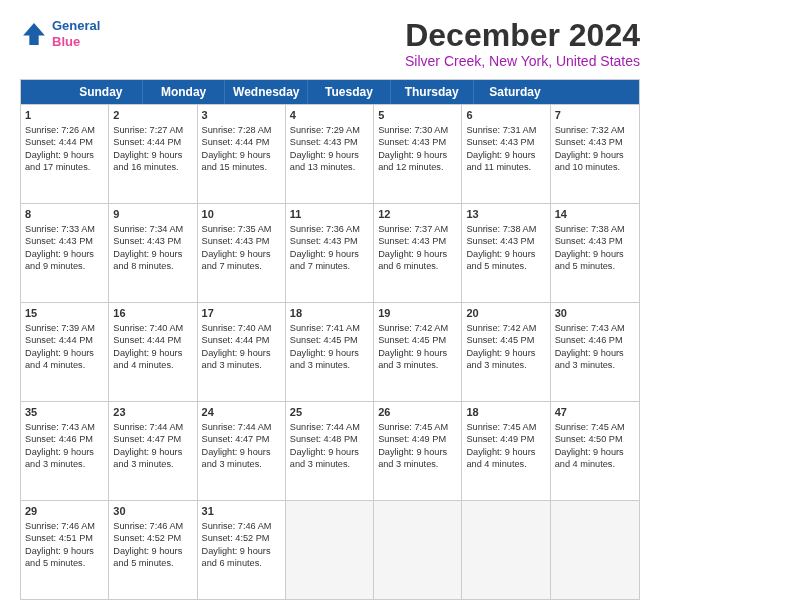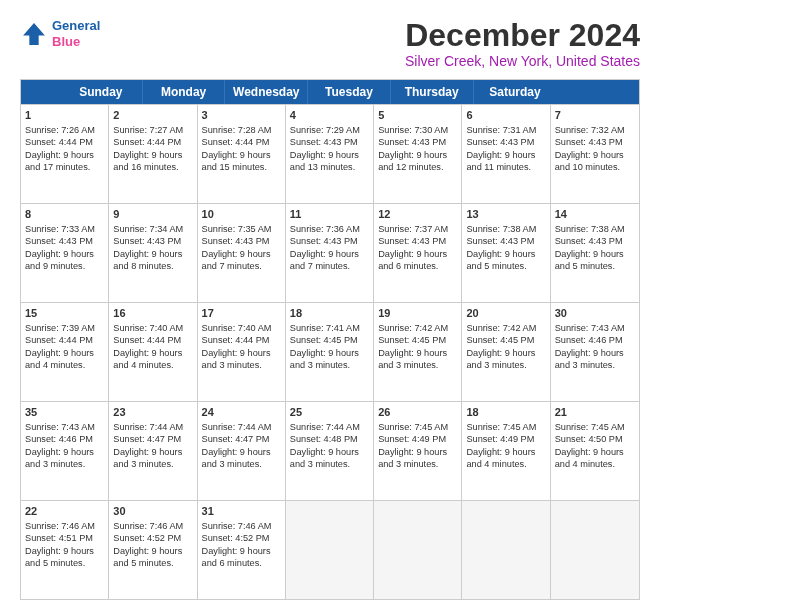--- a/index.html
+++ b/index.html
@@ -247,28 +247,28 @@
         </div>
         <div class="cal-cell">
           <span class="day-num">26</span>
           Sunrise: 7:45 AM<br>Sunset: 4:49 PM<br>Daylight: 9 hours and 3 minutes.
         </div>
         <div class="cal-cell">
           <span class="day-num">18</span>
           Sunrise: 7:45 AM<br>Sunset: 4:49 PM<br>Daylight: 9 hours and 4 minutes.
         </div>
         <div class="cal-cell">
-          <span class="day-num">21</span>
+          <span class="day-num">47</span>
           Sunrise: 7:45 AM<br>Sunset: 4:50 PM<br>Daylight: 9 hours and 4 minutes.
         </div>
       </div>
 
       <div class="cal-row">
         <div class="cal-cell">
-          <span class="day-num">22</span>
+          <span class="day-num">29</span>
           Sunrise: 7:46 AM<br>Sunset: 4:51 PM<br>Daylight: 9 hours and 5 minutes.
         </div>
         <div class="cal-cell">
           <span class="day-num">30</span>
           Sunrise: 7:46 AM<br>Sunset: 4:52 PM<br>Daylight: 9 hours and 5 minutes.
         </div>
         <div class="cal-cell">
           <span class="day-num">31</span>
           Sunrise: 7:46 AM<br>Sunset: 4:52 PM<br>Daylight: 9 hours and 6 minutes.
         </div>

